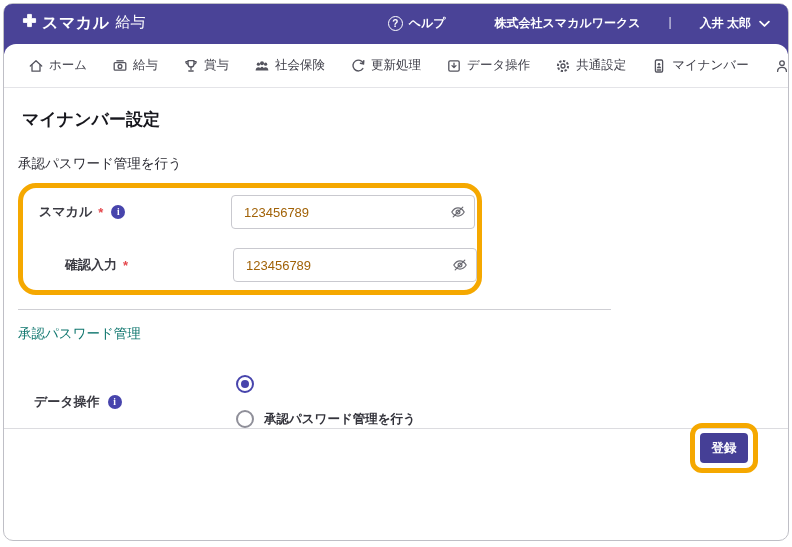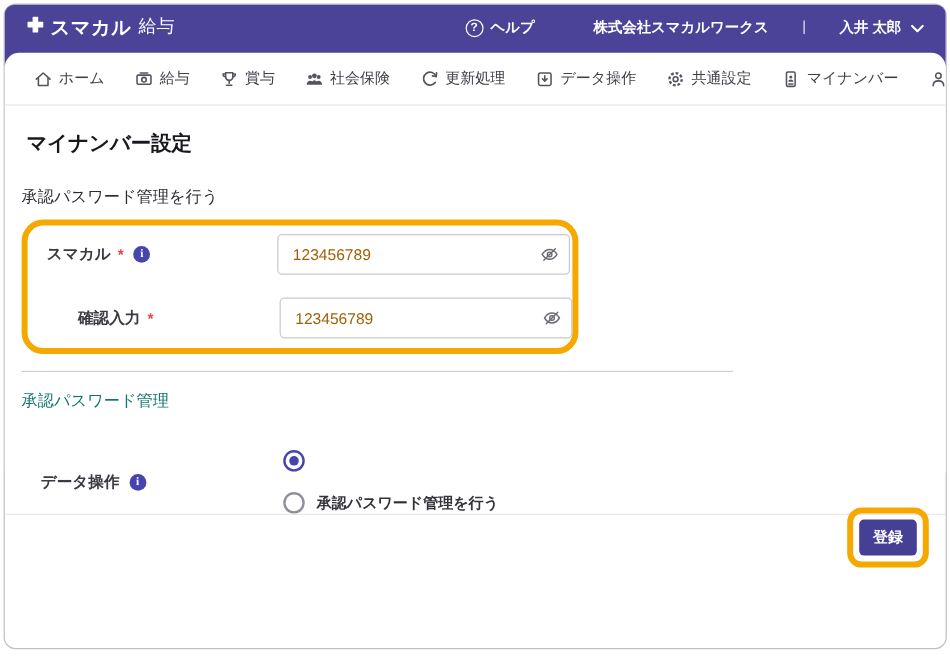--- a/index.html
+++ b/index.html
@@ -88,21 +88,21 @@
     content: ""; position: absolute; left: 3px; top: 3px; width: 8px; height: 8px;
     border-radius: 50%; background: #4744AC;
   }
   .radio-label { font-size: 12.5px; font-weight: 600; color: #33333b; }
   
   .footer {
     flex: none; height: 40px; border-top: 1px solid #dcdce0; position: relative;
     border-radius: 0 0 9px 9px;
   }
   .btn-ring {
-    position: absolute; top: -6px; right: 14px;
+    position: absolute; top: -6px; right: 30px;
     border: 5px solid #F5A800; border-radius: 12px; padding: 5px;
   }
   .submit-btn {
     width: 48px; height: 30px; background: #453F96; color: #fff; border: none;
     border-radius: 4px; font-size: 12.5px; font-weight: bold; cursor: pointer;
     font-family: "Liberation Sans", sans-serif;
   }
 </style>
 </head>
 <body>

